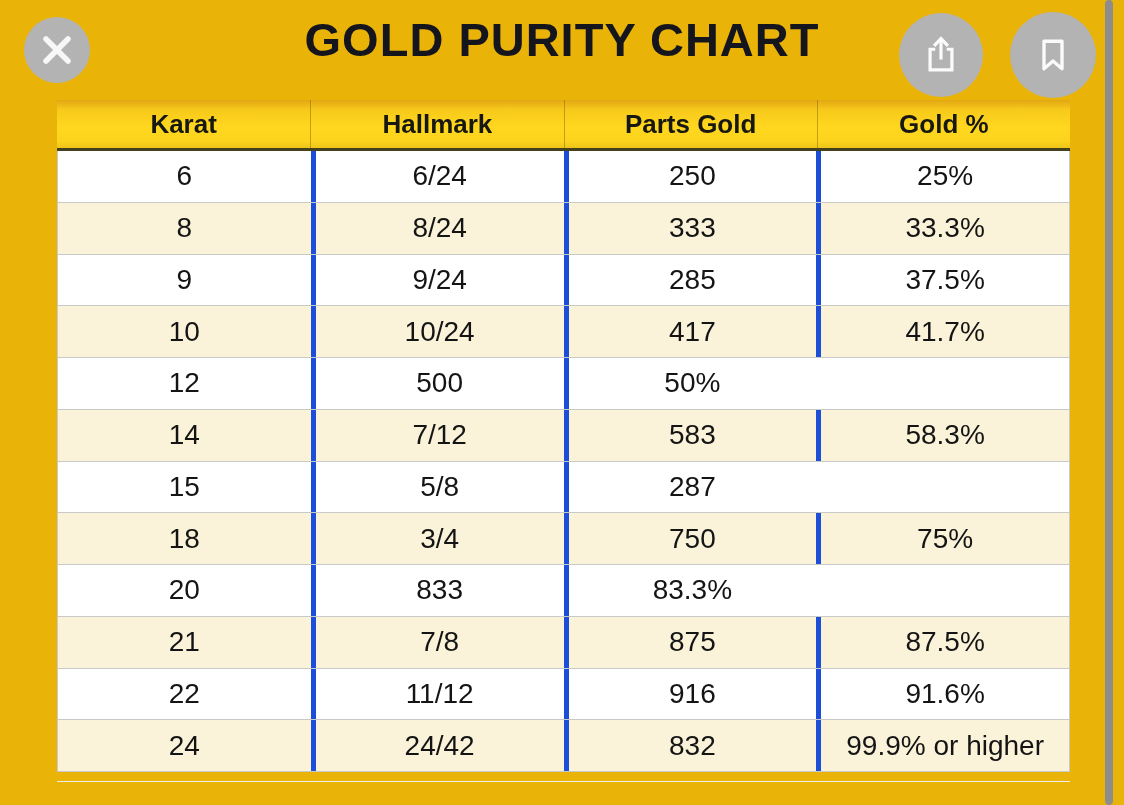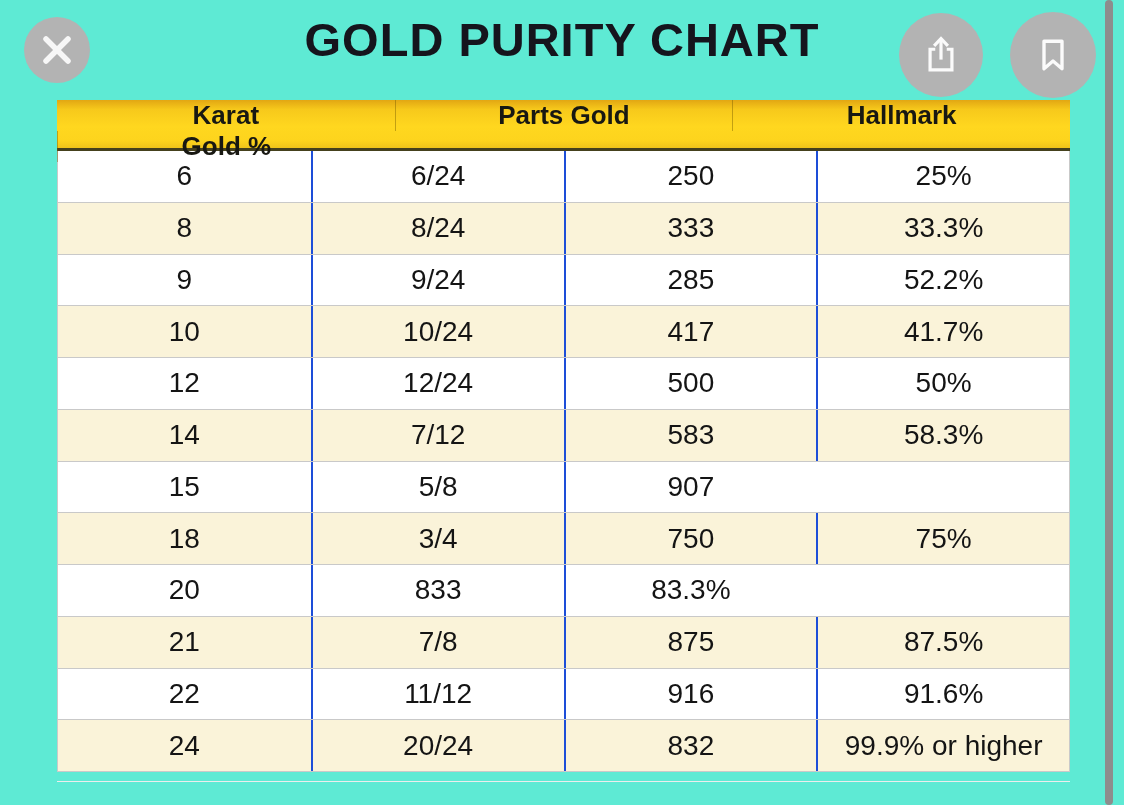--- a/index.html
+++ b/index.html
@@ -1,17 +1,17 @@
 <!DOCTYPE html>
 <html><head>
 <meta charset="utf-8">
 <style>
   html,body{margin:0;padding:0;background:#ffffff;}
   .stage{
-    position:relative;width:1124px;height:805px;background:#5eead4;overflow:hidden;
+    position:relative;width:1124px;height:805px;background:#eab308;overflow:hidden;
     font-family:"Liberation Sans",sans-serif;
   }
   
   .page-title{
     position:absolute;left:0;top:12px;width:1124px;text-align:center;
     font-size:47px;font-weight:800;letter-spacing:1px;color:#15151d;
   }
   
   .circle-btn{
     position:absolute;border-radius:50%;background:#b3b3b3;
@@ -22,41 +22,41 @@
   .bookmark-btn{left:1010px;top:12px;width:86px;height:86px;}
   .circle-btn svg{display:block;}
   
   .scrollbar{
     position:absolute;left:1105px;top:0;width:8px;height:805px;
     background:#8d8d8d;border-radius:4px;z-index:6;
   }
   
   .gtable{position:absolute;left:57px;top:100px;width:1013px;z-index:1;}
   .thead{
-    display:grid;grid-template-columns:repeat(3,1fr);height:48px;
+    display:grid;grid-template-columns:repeat(4,1fr);height:48px;
     background:linear-gradient(to bottom,#e2a713 0%,#f7c91b 20%,#ffd71f 55%,#fdd41d 85%,#efc41a 100%);
     border-bottom:3px solid #45411d;
   }
   .th{
     display:flex;align-items:center;justify-content:center;
     font-size:26px;font-weight:700;color:#181812;
   }
   .th + .th{border-left:1px solid rgba(122,96,2,0.45);}
   .tbody{border:1px solid #c9c9c9;border-top:none;}
   .trow{
     display:grid;grid-template-columns:repeat(4,1fr);
     height:50.75px;border-bottom:1px solid #c9c9c9;background:#ffffff;
   }
   .trow:last-child{border-bottom:none;}
   .trow.alt{background:#faf3d9;}
   .tcell{
     display:flex;align-items:center;justify-content:center;
     font-size:28px;color:#141414;
   }
-  .tcell + .tcell{border-left:2px solid #1d4ed8;}
+  .tcell + .tcell{border-left:5px solid #1d4ed8;}
   .table-shadow{
     position:absolute;left:57px;top:781px;width:1013px;height:1px;background:#ededed;
   }
 </style>
 </head>
 <body>
 
 <div class="stage">
 
   <div class="page-title">GOLD PURITY CHART</div>
@@ -86,22 +86,22 @@
         <path d="M12.5 8.5 H27.5 V31.5 L20 25 L12.5 31.5 Z" fill="none" stroke="#fbfbfb" stroke-width="2.8" stroke-linejoin="round"></path>
       </svg>
     </span>
   </div>
 
   <div class="scrollbar"></div>
 
   <div class="gtable">
     <div class="thead">
       <div class="th">Karat</div>
+      <div class="th">Hallmark</div>
       <div class="th">Parts Gold</div>
-      <div class="th">Hallmark</div>
       <div class="th">Gold %</div>
     </div>
     <div class="tbody" id="tbody">
   <div class="trow">
     <div class="tcell">6</div>
     <div class="tcell">6/24</div>
     <div class="tcell">250</div>
     <div class="tcell">25%</div>
   </div>
 
@@ -109,48 +109,47 @@
     <div class="tcell">8</div>
     <div class="tcell">8/24</div>
     <div class="tcell">333</div>
     <div class="tcell">33.3%</div>
   </div>
 
   <div class="trow">
     <div class="tcell">9</div>
     <div class="tcell">9/24</div>
     <div class="tcell">285</div>
-    <div class="tcell">52.2%</div>
+    <div class="tcell">37.5%</div>
   </div>
 
   <div class="trow alt">
     <div class="tcell">10</div>
     <div class="tcell">10/24</div>
     <div class="tcell">417</div>
     <div class="tcell">41.7%</div>
   </div>
 
   <div class="trow">
     <div class="tcell">12</div>
-    <div class="tcell">12/24</div>
     <div class="tcell">500</div>
     <div class="tcell">50%</div>
   </div>
 
   <div class="trow alt">
     <div class="tcell">14</div>
     <div class="tcell">7/12</div>
     <div class="tcell">583</div>
     <div class="tcell">58.3%</div>
   </div>
 
   <div class="trow">
     <div class="tcell">15</div>
     <div class="tcell">5/8</div>
-    <div class="tcell">907</div>
+    <div class="tcell">287</div>
   </div>
 
   <div class="trow alt">
     <div class="tcell">18</div>
     <div class="tcell">3/4</div>
     <div class="tcell">750</div>
     <div class="tcell">75%</div>
   </div>
 
   <div class="trow">
@@ -168,21 +167,21 @@
 
   <div class="trow">
     <div class="tcell">22</div>
     <div class="tcell">11/12</div>
     <div class="tcell">916</div>
     <div class="tcell">91.6%</div>
   </div>
 
   <div class="trow alt">
     <div class="tcell">24</div>
-    <div class="tcell">20/24</div>
+    <div class="tcell">24/42</div>
     <div class="tcell">832</div>
     <div class="tcell">99.9% or higher</div>
   </div>
 </div>
   </div>
 
   <div class="table-shadow"></div>
 
 </div>
 

